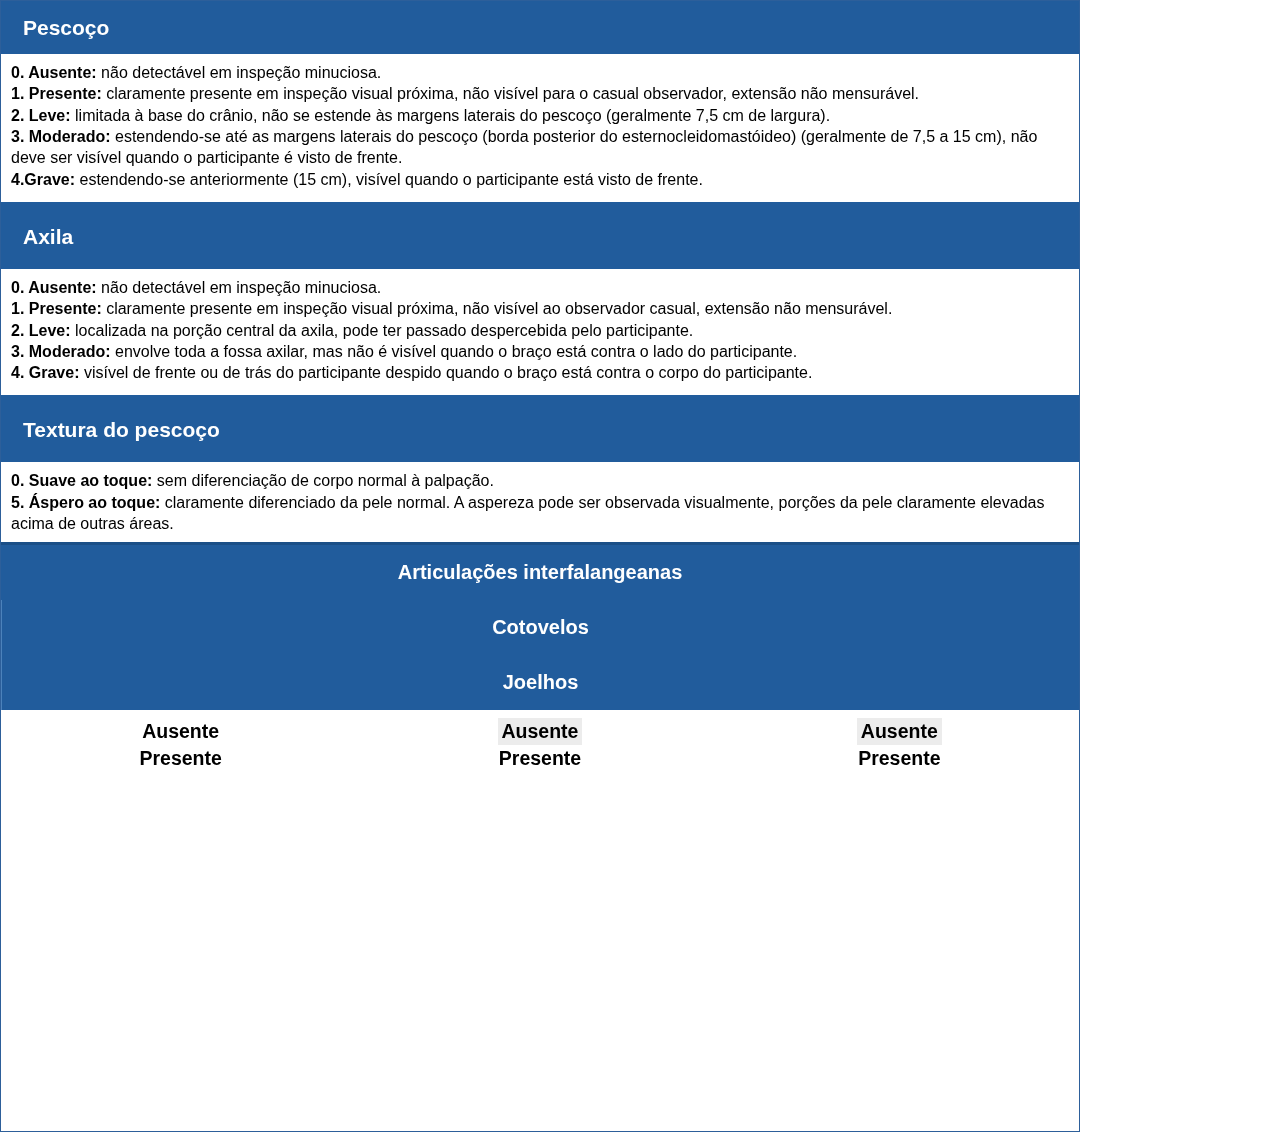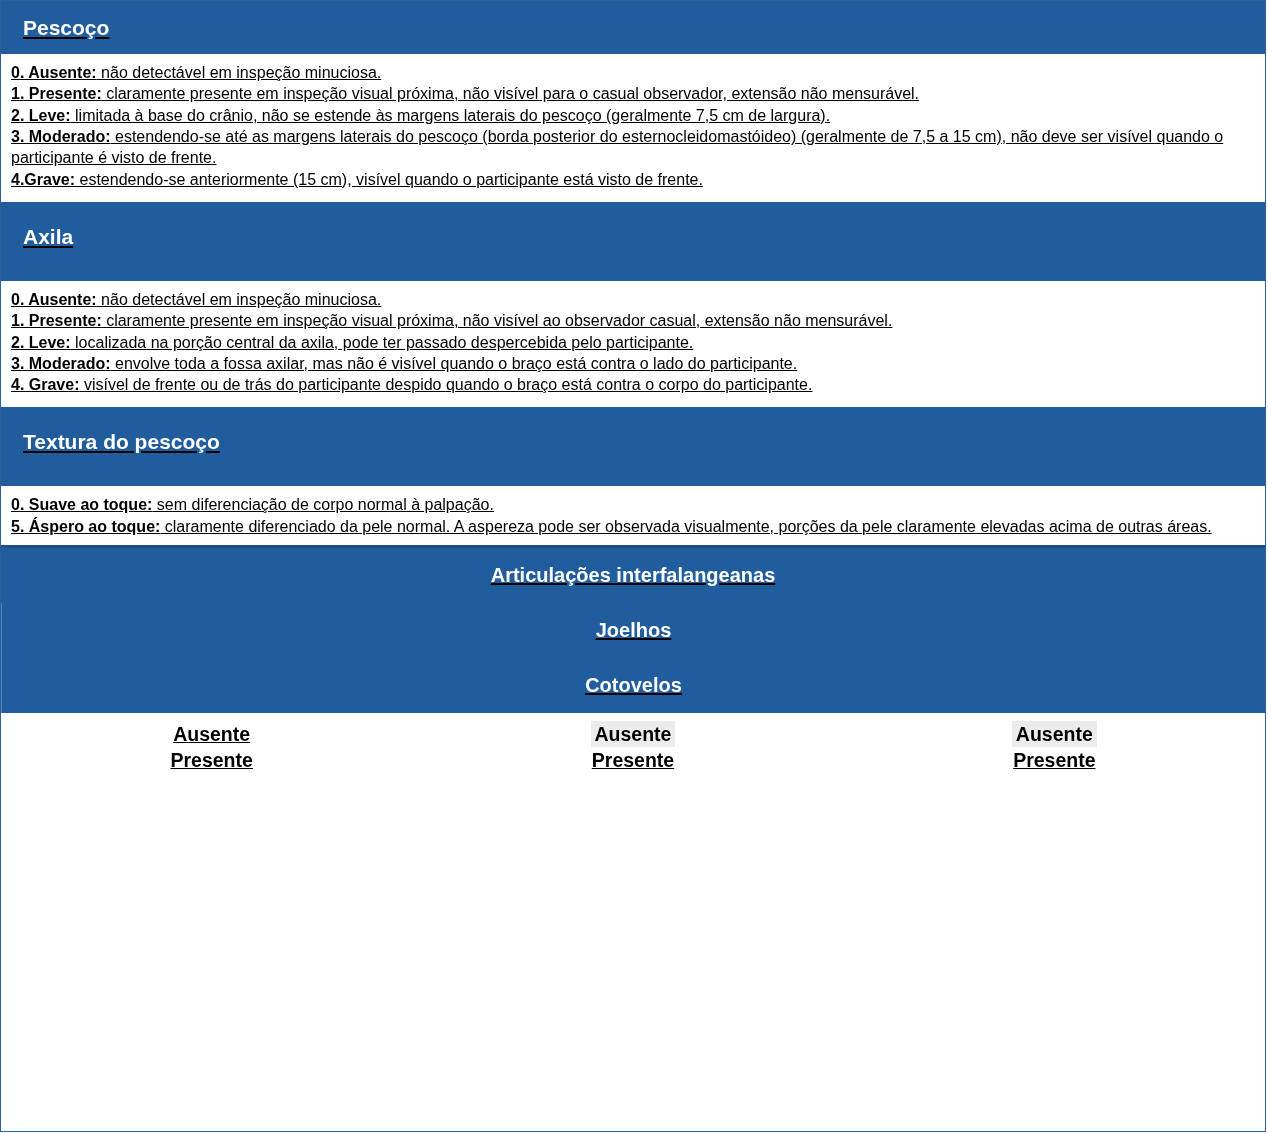--- a/index.html
+++ b/index.html
@@ -7,41 +7,40 @@
     padding: 0;
   }
   body {
     width: 1268px;
     min-height: 1134px;
     background: #ffffff;
     font-family: "Liberation Sans", sans-serif;
     color: #000000;
   }
   .doc {
-    width: 1266px;
+    width: 1080px;
     min-height: 1132px;
     border: 1px solid #2d5f9a;
     box-sizing: border-box;
     background: #ffffff;
     display: flex;
     flex-direction: column;
-    text-decoration: underline;
   }
   .section-header {
     background: #215c9c;
     color: #ffffff;
     font-size: 21px;
     font-weight: bold;
     padding: 14px 0 14px 22px;
     box-sizing: border-box;
     line-height: 1.2;
   }
   .section-header.tall {
     padding-top: 22px;
-    padding-bottom: 32px;
+    padding-bottom: 20px;
   }
   .section-body {
     padding: 8px 12px 8px 10px;
     font-size: 16px;
     line-height: 1.33;
     box-sizing: border-box;
   }
   .section-body p {
     margin: 0;
   }
@@ -154,22 +153,22 @@
     <p>
       <b>0. Suave ao toque:</b><span> sem diferenciação de corpo normal à palpação.</span>
     </p>
     <p>
       <b>5. Áspero ao toque:</b><span> claramente diferenciado da pele normal. A aspereza pode ser observada visualmente, porções da pele claramente elevadas acima de outras áreas.</span>
     </p>
   </div>
 
   <div class="grid-head">
     <div class="cell">Articulações interfalangeanas</div>
+    <div class="cell">Cotovelos</div>
     <div class="cell">Joelhos</div>
-    <div class="cell">Cotovelos</div>
   </div>
   <div class="grid-body">
     <div class="cell">
       <span class="opt">Ausente</span>
       <span class="opt">Presente</span>
     </div>
     <div class="cell">
       <span class="opt highlight">Ausente</span>
       <span class="opt">Presente</span>
     </div>

